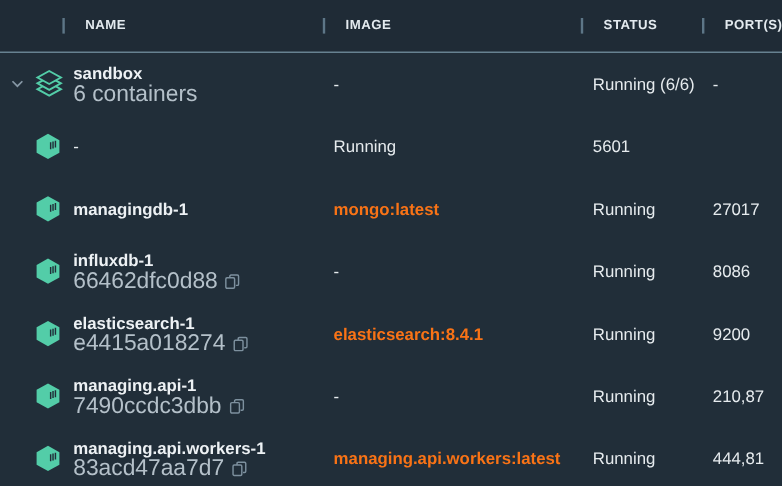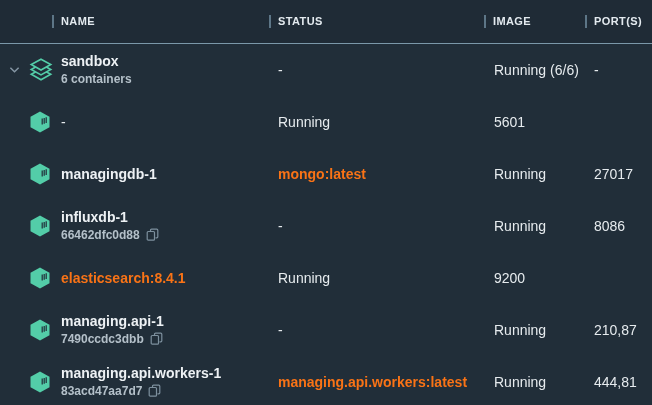--- a/index.html
+++ b/index.html
@@ -15,21 +15,21 @@
   .thead {
     display:grid;
     grid-template-columns:52px 217px 215px 101px 1fr;
     height:44px;
     align-items:center;
     background:#1f2b36;
     border-bottom:1px solid #7b98a9;
   }
   .th {
     border-left:2px solid #5d7687;
-    padding-left:7px;
+    padding-left:17px;
     font-size:11px;
     font-weight:700;
     letter-spacing:0.4px;
     color:#e3eaef;
     line-height:13px;
   }
 
   
   .row {
     display:grid;
@@ -38,21 +38,21 @@
     height:52px;
   }
   .cell-chevron { display:flex; justify-content:center; align-items:center; }
   .cell-icon { display:flex; align-items:center; }
   .namecell { display:flex; flex-direction:column; }
   .cname {
     color:#edf1f4; font-size:14px; font-weight:700; line-height:18px;
     white-space:nowrap;
   }
   .csub {
-    color:#b4c0c9; font-size:12px; font-weight:700; line-height:18px;
+    color:#b4c0c9; font-size:19px; font-weight:400; line-height:18px;
     display:flex; align-items:center; gap:6px; white-space:nowrap;
   }
   .cell { color:#e6ebee; font-size:14px; white-space:nowrap; }
   .link { color:#f97316; cursor:pointer;font-weight:bold; }
   .copy-btn { display:inline-flex; align-items:center; cursor:pointer; }
 </style>
 </head>
 <body>
 
 <svg width="0" height="0" style="position:absolute">
@@ -68,22 +68,22 @@
       <rect x="1.2" y="3.5" width="7.3" height="8.7" rx="1" fill="#212e39" stroke="#7d909e" stroke-width="1.2"></rect>
     </g>
   </defs>
 </svg>
 
 <div class="app">
 
   <div class="thead">
     <div></div>
     <div class="th">NAME</div>
+    <div class="th">IMAGE</div>
     <div class="th">STATUS</div>
-    <div class="th">IMAGE</div>
     <div class="th">PORT(S)</div>
   </div>
 
   <div class="row">
     <div class="cell-chevron">
       <svg width="11" height="8" viewBox="0 0 12 8">
         <polyline points="1.5,1.5 6,6 10.5,1.5" fill="none" stroke="#8596a4" stroke-width="1.6"></polyline>
       </svg>
     </div>
     <div class="cell-icon">
@@ -152,20 +152,31 @@
     <div class="cell">8086</div>
   </div>
 
   <div class="row">
     <div></div>
     <div class="cell-icon">
       <svg width="24" height="24" viewBox="0 0 24 24">
           <use href="#cube"></use>
         </svg>
     </div>
+    <div class="namecell">
+      <span class="cname">elasticsearch-1</span>
+      <span class="csub">
+        <span>e4415a018274</span>
+        <span class="copy-btn">
+          <svg width="13" height="14" viewBox="0 0 13 14">
+              <use href="#copysvg"></use>
+            </svg>
+        </span>
+      </span>
+    </div>
     <div class="cell link">elasticsearch:8.4.1</div>
     <div class="cell">Running</div>
     <div class="cell">9200</div>
   </div>
 
   <div class="row">
     <div></div>
     <div class="cell-icon">
       <svg width="24" height="24" viewBox="0 0 24 24">
           <use href="#cube"></use>

